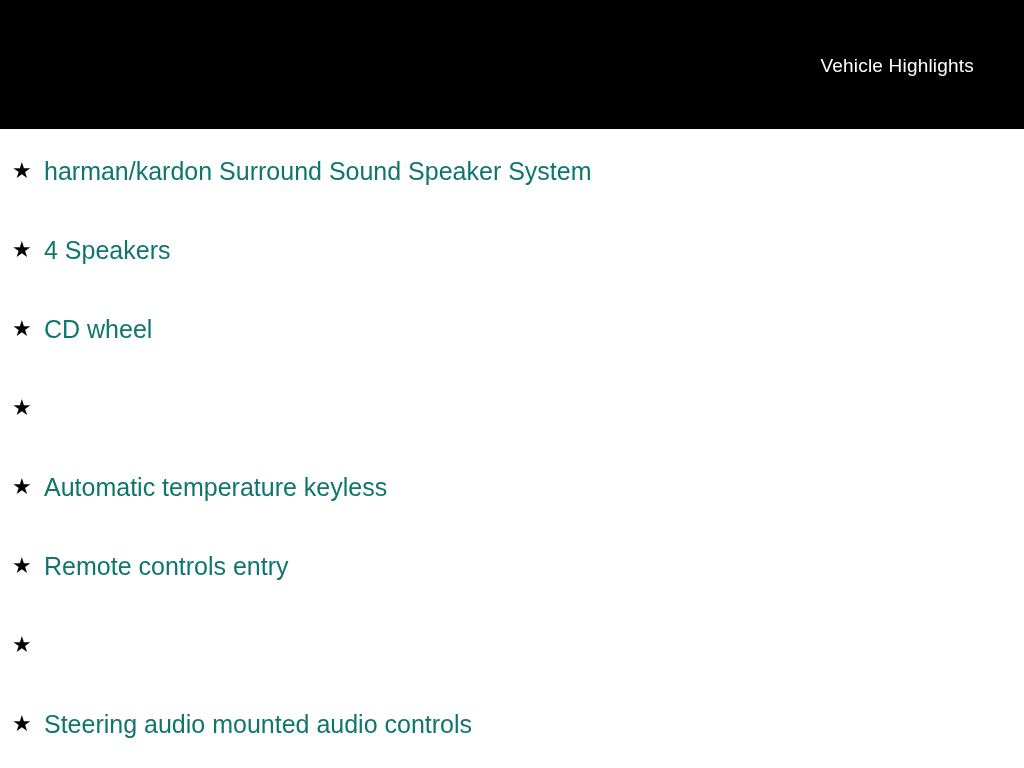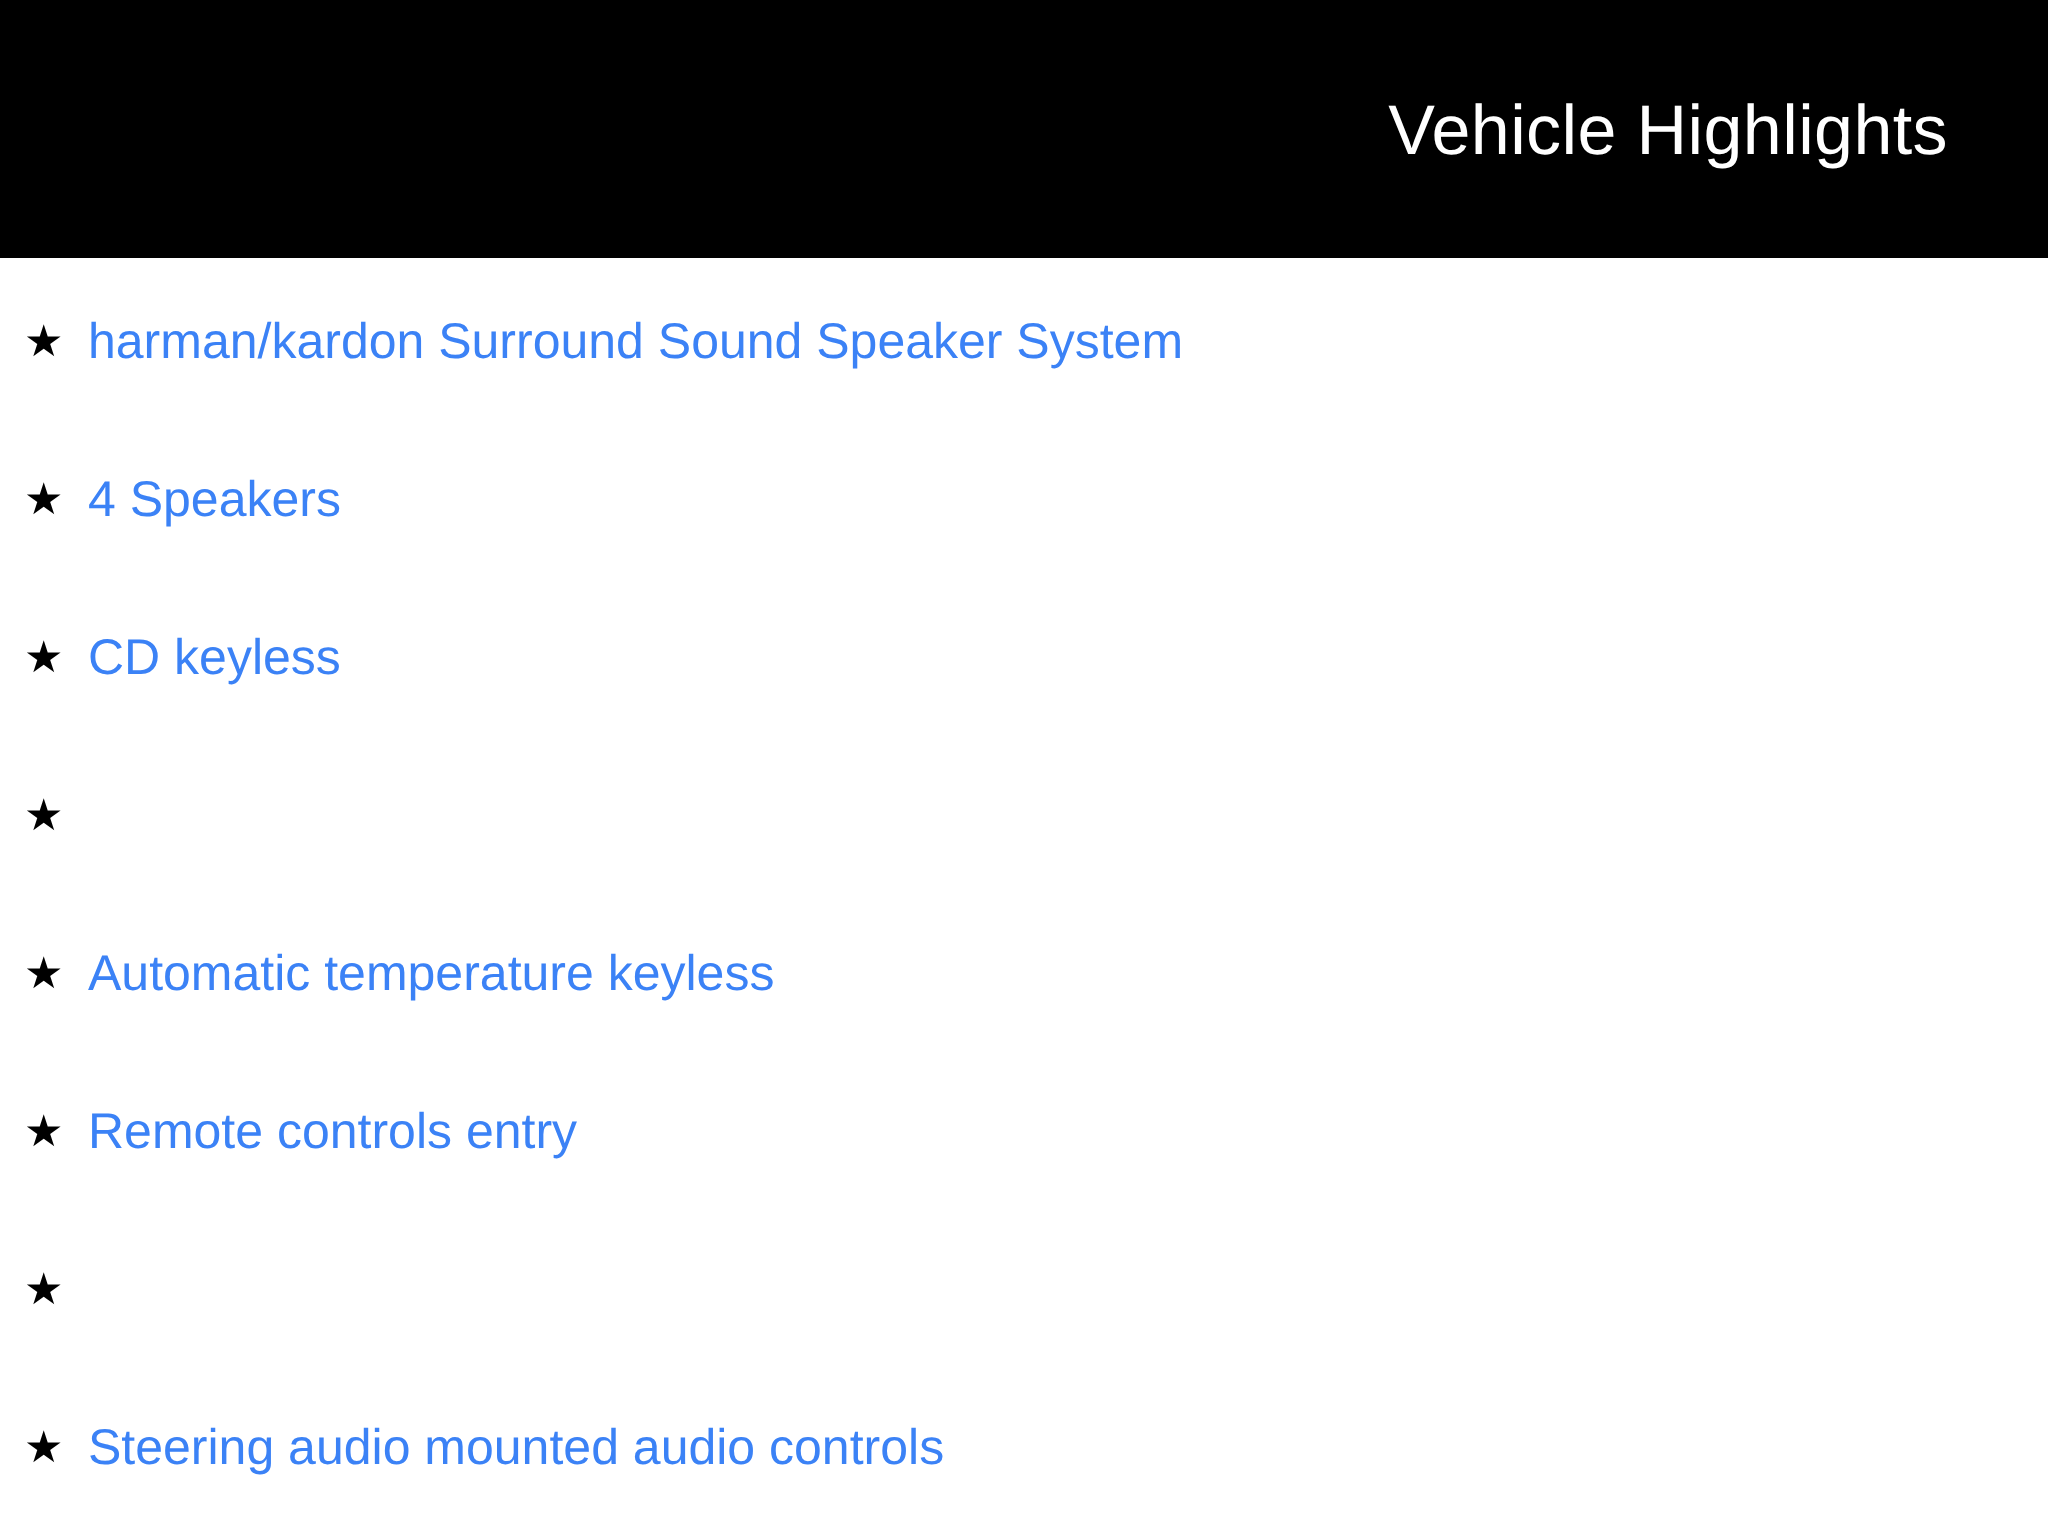--- a/index.html
+++ b/index.html
@@ -26,21 +26,21 @@
     width: 1024px;
     height: 129px;
     background: #000000;
     box-sizing: border-box;
   }
   .header-title {
     position: absolute;
     right: 50px;
     top: 50px;
     color: #ffffff;
-    font-size: 35px;
+    font-size: 19px;
     font-weight: 400;
     line-height: 32px;
     letter-spacing: 0.2px;
     white-space: nowrap;
   }
   .highlights-list {
     position: absolute;
     top: 129px;
     left: 0;
     width: 1024px;
@@ -59,21 +59,21 @@
     flex: 0 0 auto;
     width: 32px;
     color: #000000;
     font-size: 22px;
     line-height: 30px;
     text-align: left;
     padding-top: 27px;
   }
   .item-label {
     flex: 1 1 auto;
-    color: #3b82f6;
+    color: #0f766e;
     font-size: 25px;
     line-height: 30px;
     padding-top: 27px;
     white-space: nowrap;
   }
 </style>
 </head>
 <body>
 
 <div class="page">
@@ -89,21 +89,21 @@
       <span class="item-label">harman/kardon Surround Sound Speaker System</span>
     </li>
 
     <li class="highlight-item">
       <span class="star-icon">★</span>
       <span class="item-label">4 Speakers</span>
     </li>
 
     <li class="highlight-item">
       <span class="star-icon">★</span>
-      <span class="item-label">CD keyless</span>
+      <span class="item-label">CD wheel</span>
     </li>
 
     <li class="highlight-item">
       <span class="star-icon">★</span>
     </li>
 
     <li class="highlight-item">
       <span class="star-icon">★</span>
       <span class="item-label">Automatic temperature keyless</span>
     </li>

